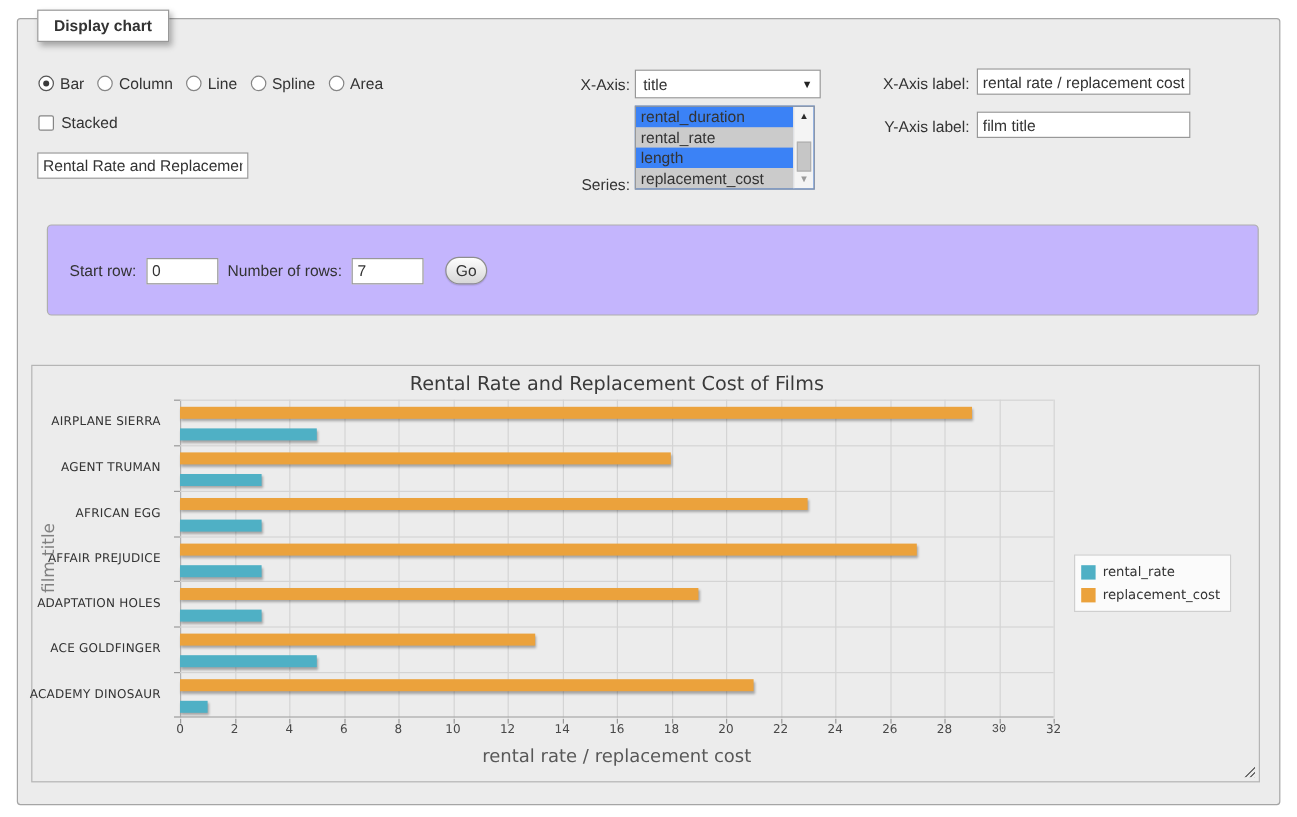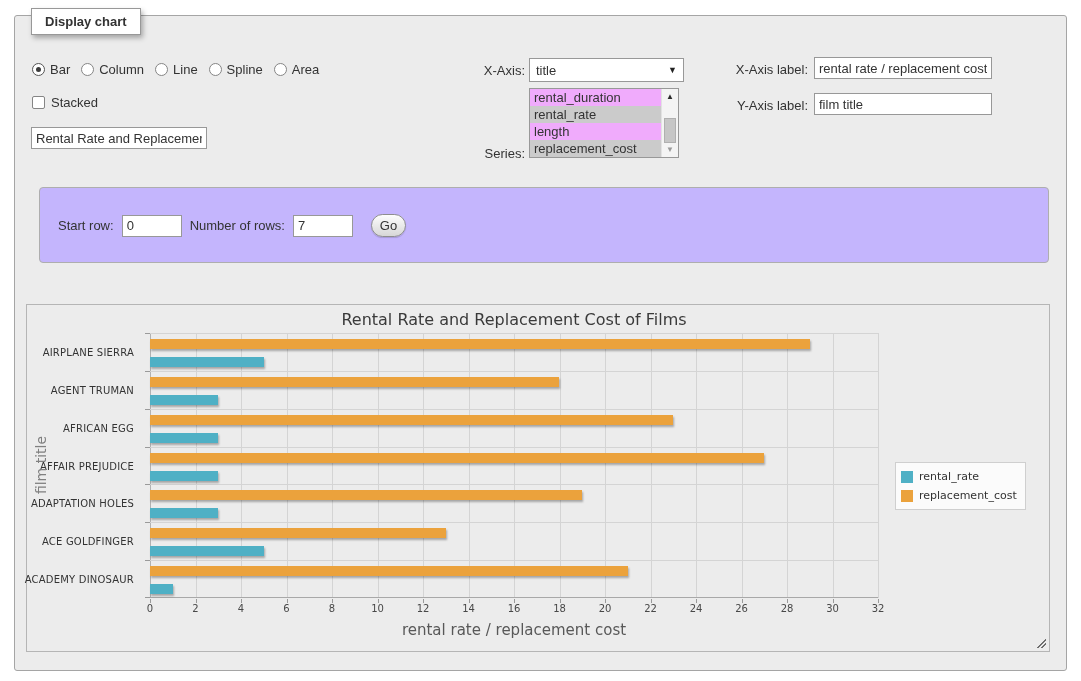--- a/index.html
+++ b/index.html
@@ -26,21 +26,21 @@
   input.txt { border:1px solid #989898; background:#fff; font-family:"Liberation Sans",sans-serif;
     font-size:13px; color:#333; padding:0 4px; height:22px; }
   #title-input { position:absolute; left:16px; top:111px; width:176px; }
 
   .lbl-xaxis   { position:absolute; left:400px; top:47px; width:110px; text-align:right; }
   .fake-select { position:absolute; left:514px; top:42px; width:155px; height:24px; background:#fff;
     border:1px solid #989898; font-size:13px; display:flex; align-items:center; padding:0 6px; }
   .fake-select .sel-arrow { margin-left:auto; font-size:9px; color:#222; }
 
   .lbl-series { position:absolute; left:400px; top:130px; width:110px; text-align:right; }
-  .listbox { position:absolute; left:514px; top:72px; width:150px; height:70px; background:#f0abfc;
+  .listbox { position:absolute; left:514px; top:72px; width:150px; height:70px; background:#3b82f6;
     border:1px solid #989898; font-size:13px; overflow:hidden; display:flex; }
   .listbox .opts { flex:1; }
   .listbox .opt { height:17px; line-height:17px; padding-left:4px; white-space:nowrap; }
   .listbox .opt.selected { background:#cbcbcb; }
   .sb { width:17px; border-left:1px solid #e2e2e2; background:#f4f4f4; position:relative; font-size:8px; text-align:center; }
   .sb .up { position:absolute; top:0; left:0; right:0; height:15px; line-height:15px; color:#2b2b2b; }
   .sb .down { position:absolute; bottom:0; left:0; right:0; height:15px; line-height:15px; color:#9a9a9a; }
   .sb .thumb { position:absolute; left:2px; right:2px; top:29px; height:25px; background:#c6c6c6; border:1px solid #b0b0b0; }
 
   .lbl-xlabel { position:absolute; left:688px; top:46px; width:105px; text-align:right; }
@@ -273,21 +273,21 @@
           <span class="xticklabel" style="left: 31.25%;">10</span>
           <span class="xticklabel" style="left: 37.5%;">12</span>
           <span class="xticklabel" style="left: 43.75%; text-align: right;">14</span>
           <span class="xticklabel" style="left: 50%;">16</span>
           <span class="xticklabel" style="left: 56.25%;">18</span>
           <span class="xticklabel" style="left: 62.5%;">20</span>
           <span class="xticklabel" style="left: 68.75%; text-align: right;">22</span>
           <span class="xticklabel" style="left: 75%;">24</span>
           <span class="xticklabel" style="left: 81.25%;">26</span>
           <span class="xticklabel" style="left: 87.5%;">28</span>
-          <span class="xticklabel" style="left: 93.75%;">30</span>
+          <span class="xticklabel" style="left: 93.75%; font-family: Liberation Mono, monospace;">30</span>
           <span class="xticklabel" style="left: 100%;">32</span>
         </div>
       <div class="xaxis-title">rental rate / replacement cost</div>
       <div class="chart-legend" id="chart-legend">
           <div class="legend-item">
             <span class="legend-swatch" style="background: rgb(79, 176, 197);"></span>
             <span class="legend-text">rental_rate</span>
           </div>
           <div class="legend-item">
             <span class="legend-swatch" style="background: rgb(235, 162, 60);"></span>

